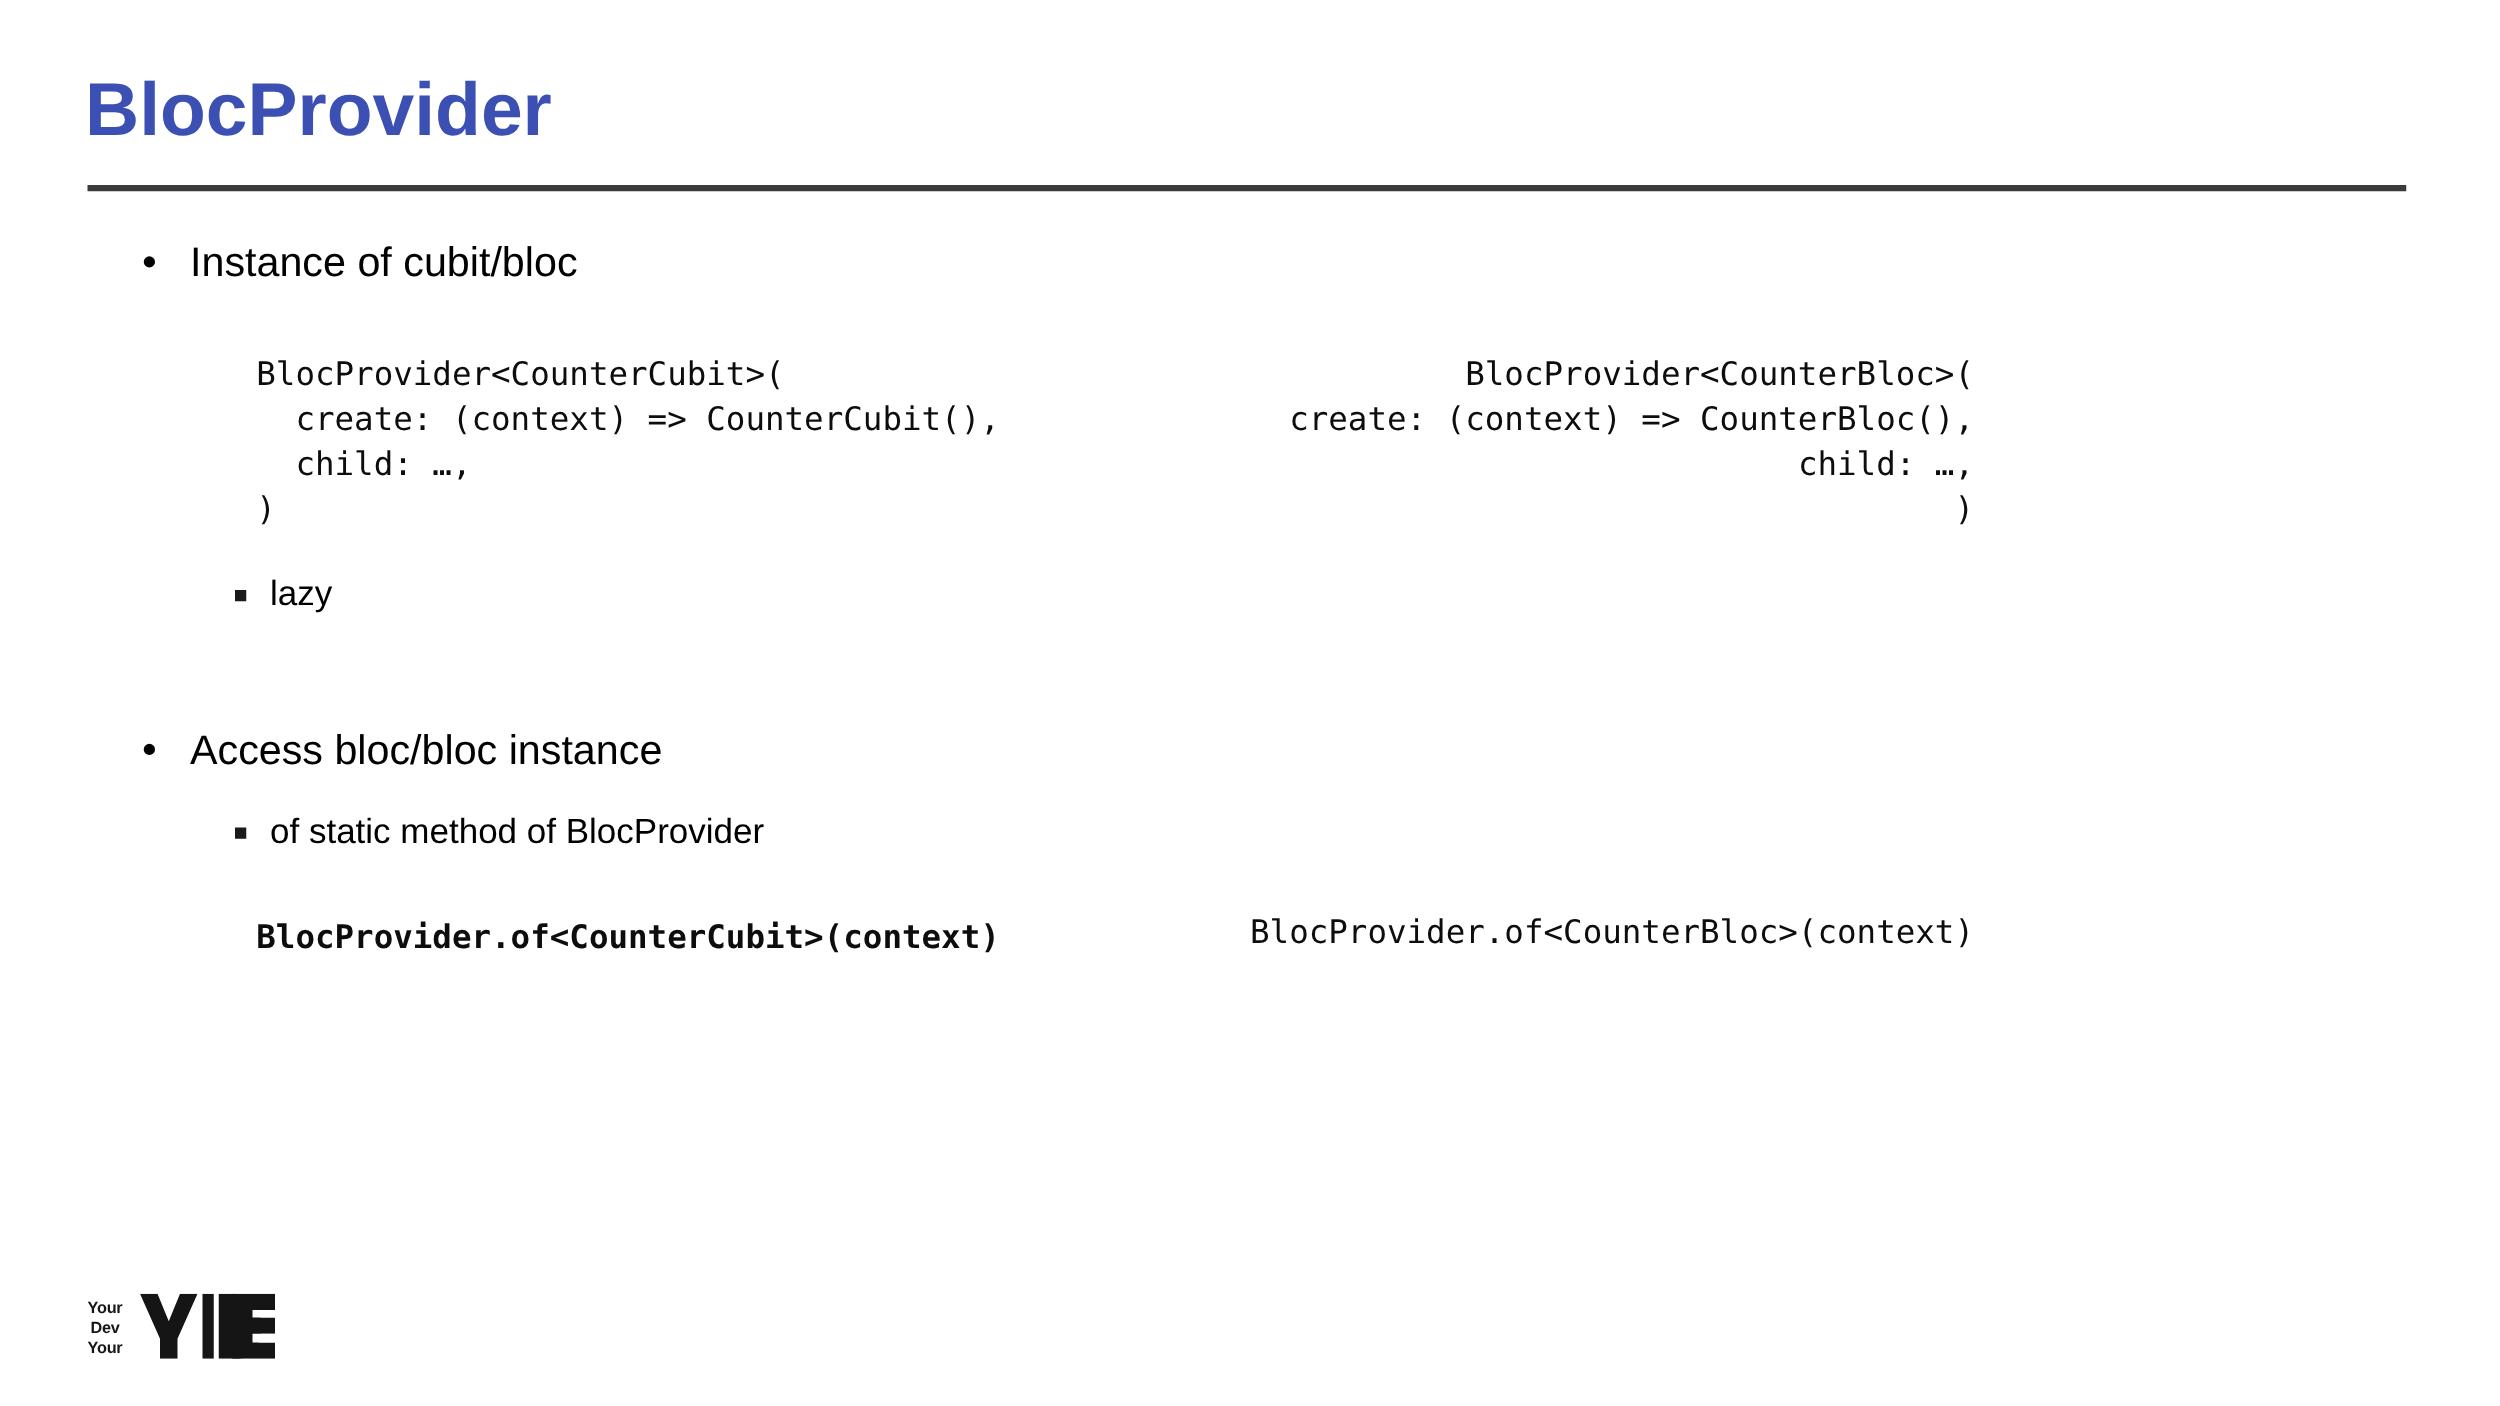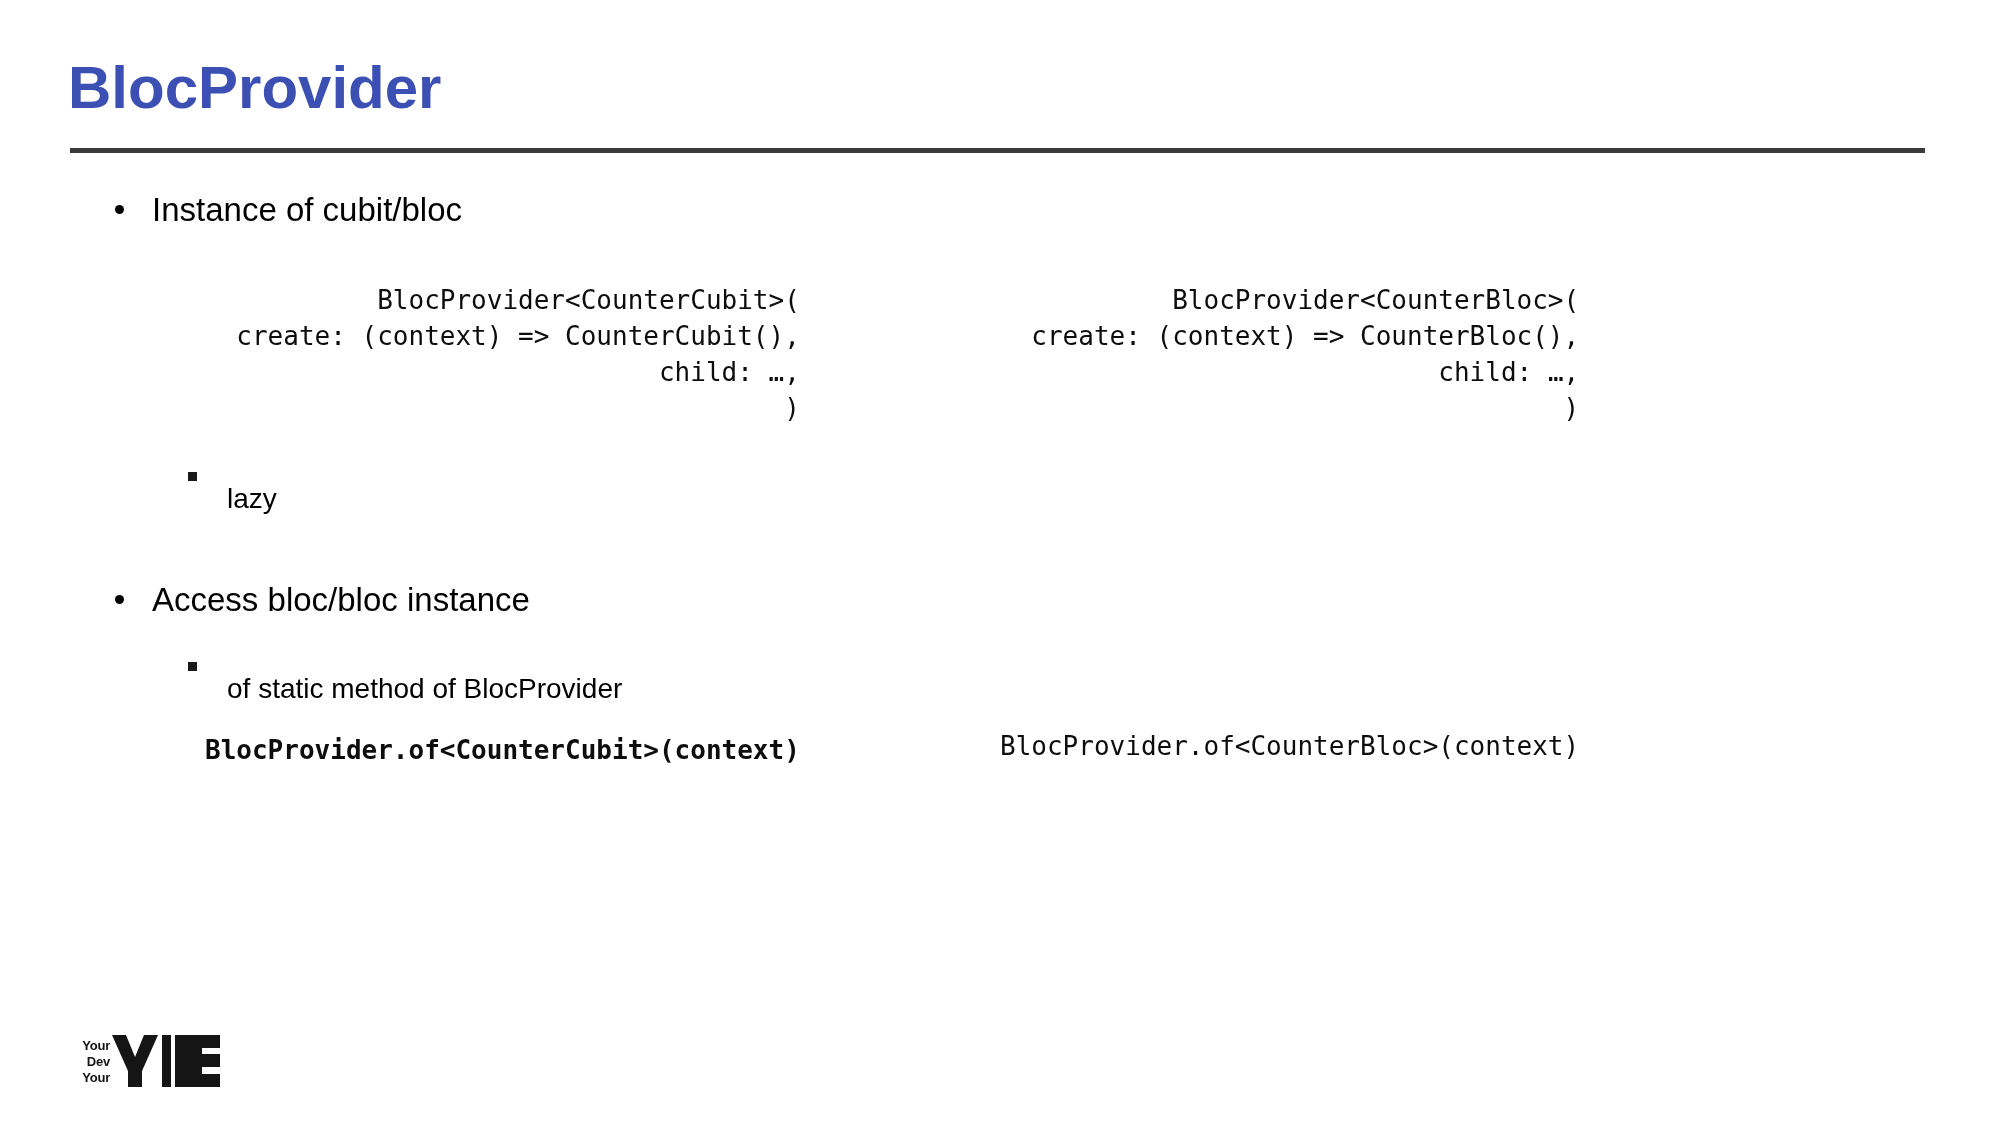--- a/index.html
+++ b/index.html
@@ -70,23 +70,22 @@
   .bullet-l2 .sq {
     position: absolute;
     left: 0px;
     top: 14px;
     width: 9px;
     height: 9px;
     background: #1a1a1a;
   }
   .bullet-l2 .txt {
     position: absolute;
-    left: 39px;
+    left: 28px;
     top: 0px;
-    margin-top: 24px;
   }
 
   
   .code {
     position: absolute;
     font-family: "DejaVu Sans Mono", "Liberation Mono", monospace;
     font-size: 26px;
     line-height: 36px;
     color: #0d0d0d;
     white-space: pre;
@@ -99,21 +98,21 @@
     left: 58px;
     top: 1035px;
     width: 162px;
     height: 56px;
   }
   #logo .words {
     position: absolute;
     left: 0px;
     top: 3px;
     width: 52px;
-    text-align: right;
+    text-align: center;
     font-size: 13px;
     line-height: 16px;
     font-weight: bold;
     color: #151515;
     letter-spacing: -0.2px;
   }
   #logo .mark {
     position: absolute;
     left: 54px;
     top: 0px;
@@ -126,21 +125,21 @@
 
 <div id="slide-title">BlocProvider</div>
 
 <div id="title-rule"></div>
 
 <div class="bullet-l1" style="left:115px; top:190px;">
   <span class="dot"></span>
   <span class="txt">Instance of cubit/bloc</span>
 </div>
 
-<div class="code" style="left:205px; top:282px;text-align:right;">BlocProvider&lt;CounterCubit&gt;(
+<div class="code" style="left:205px; top:282px;">BlocProvider&lt;CounterCubit&gt;(
   create: (context) =&gt; CounterCubit(),
   child: …,
 )</div>
 
 <div class="code" style="left:1000px; top:282px;text-align:right;">BlocProvider&lt;CounterBloc&gt;(
   create: (context) =&gt; CounterBloc(),
   child: …,
 )</div>
 
 <div class="bullet-l2" style="left:188px; top:458px;">

